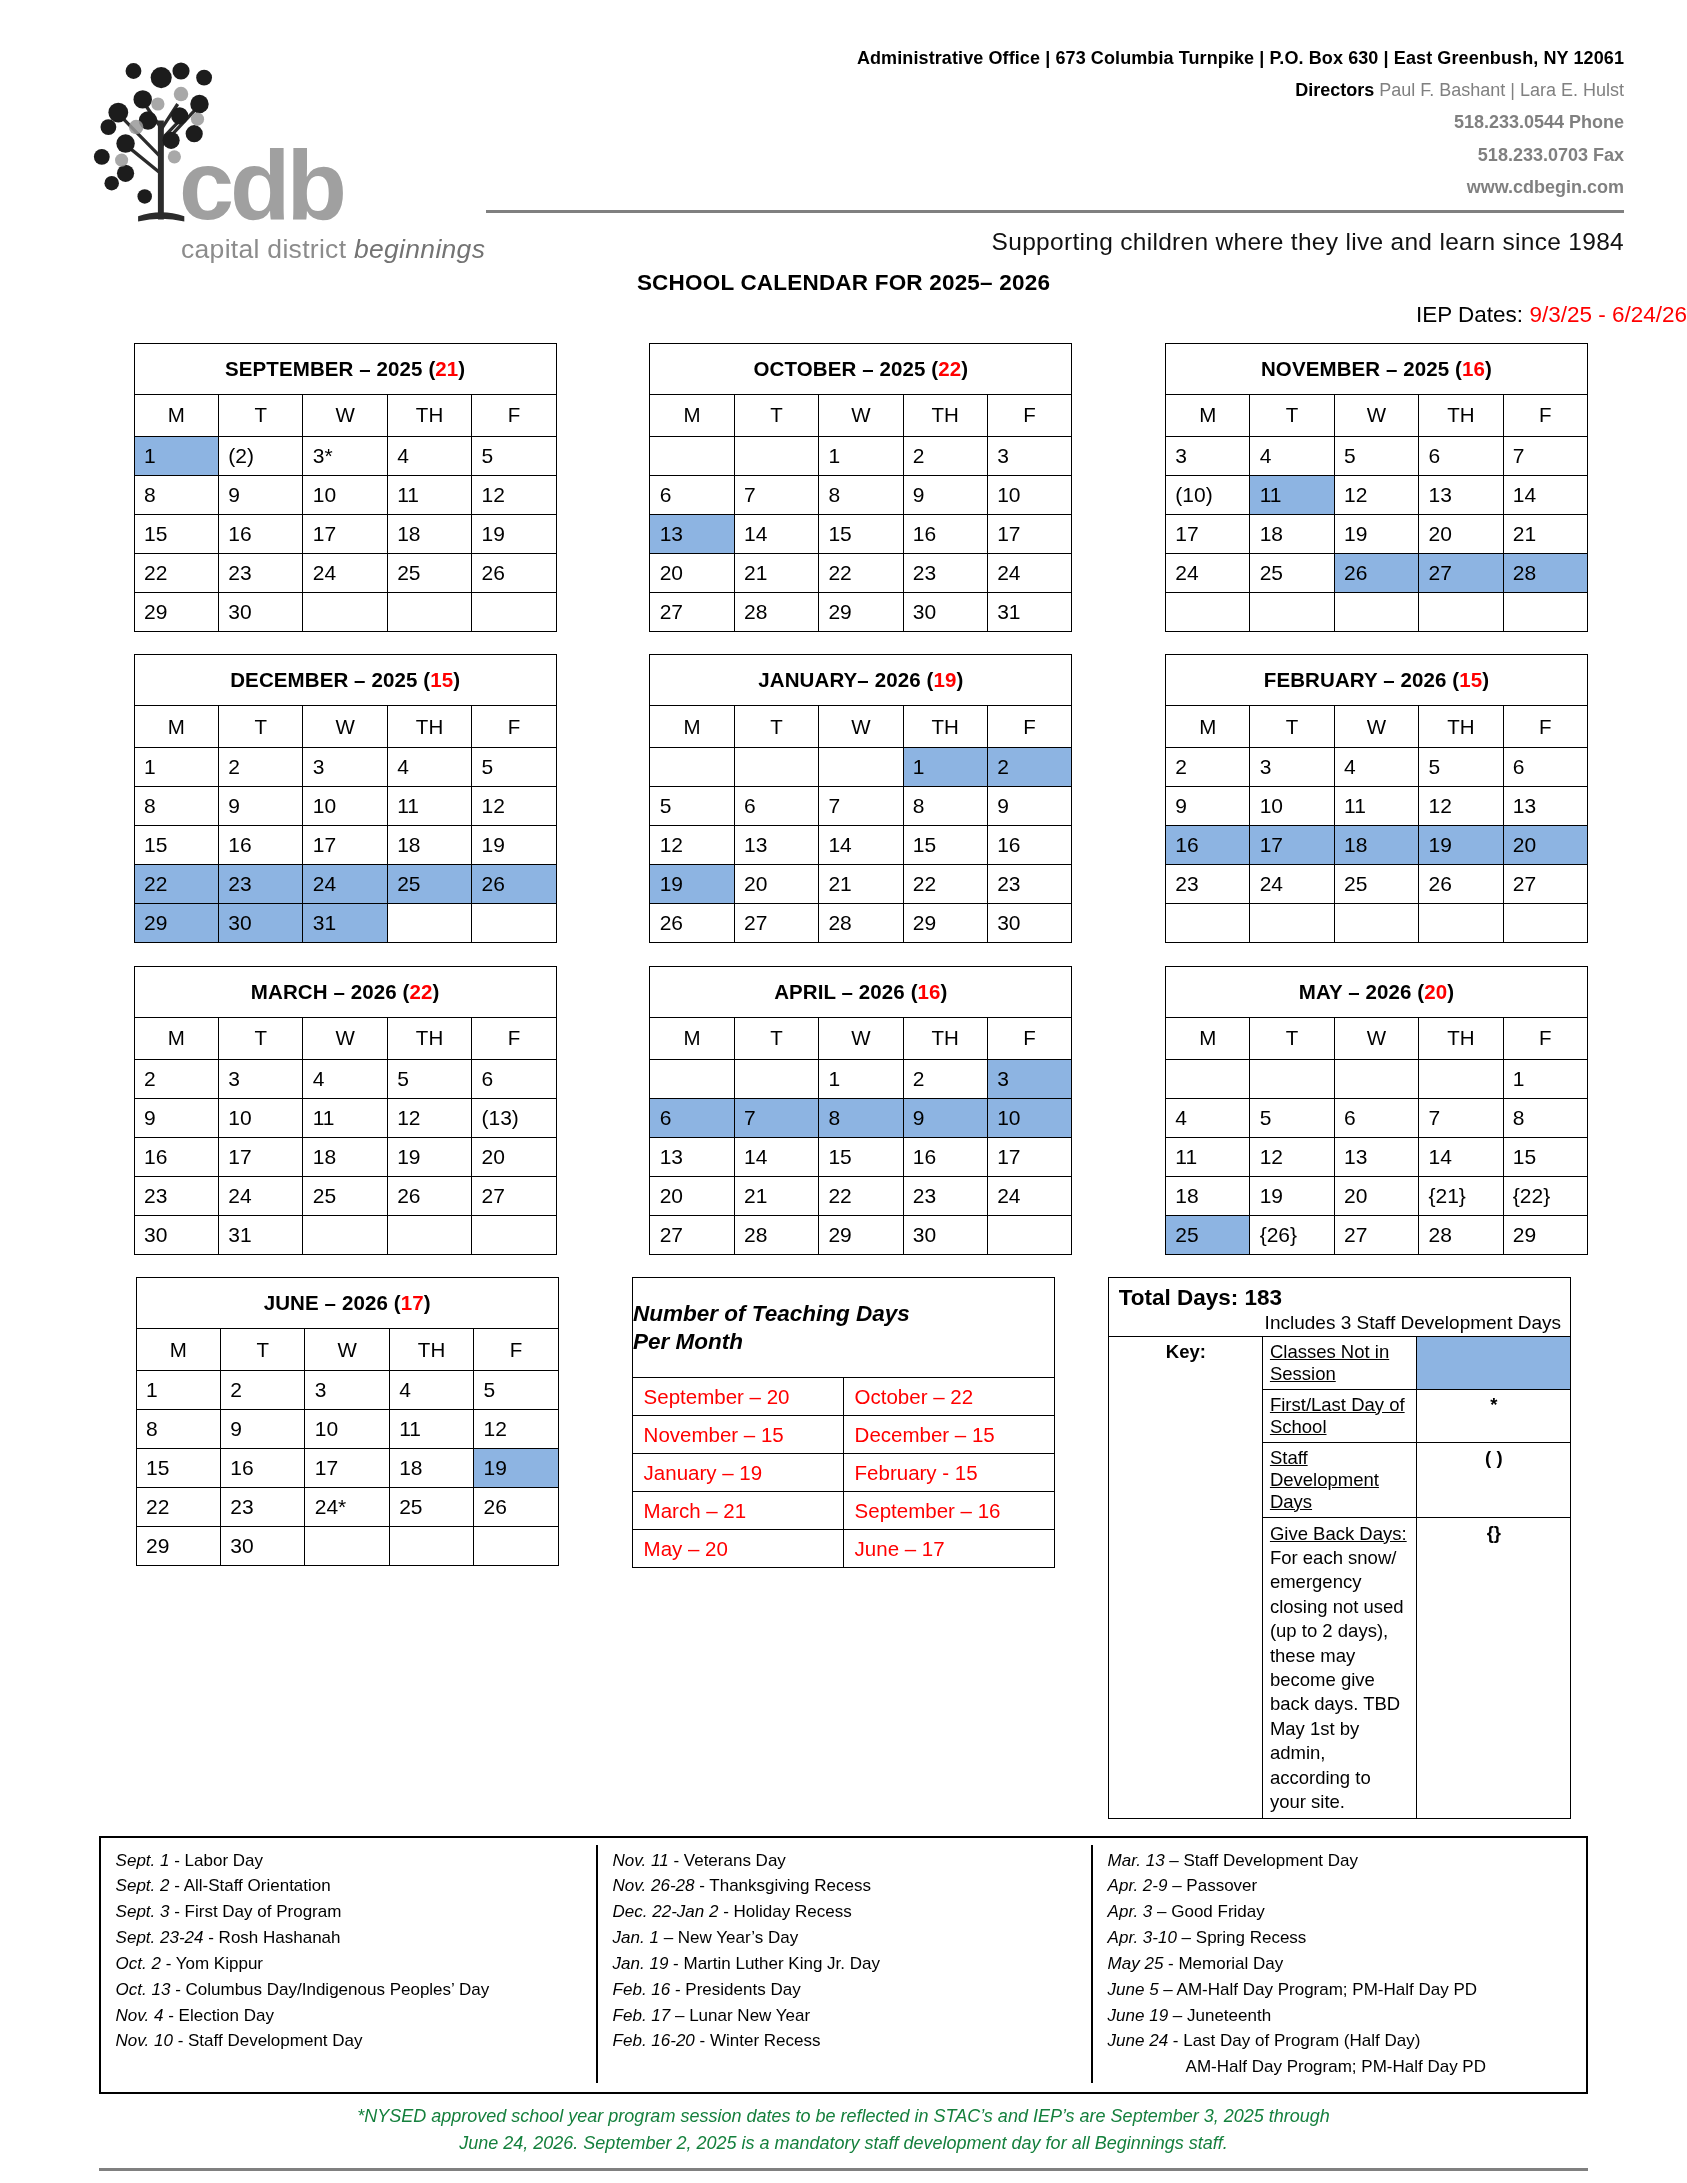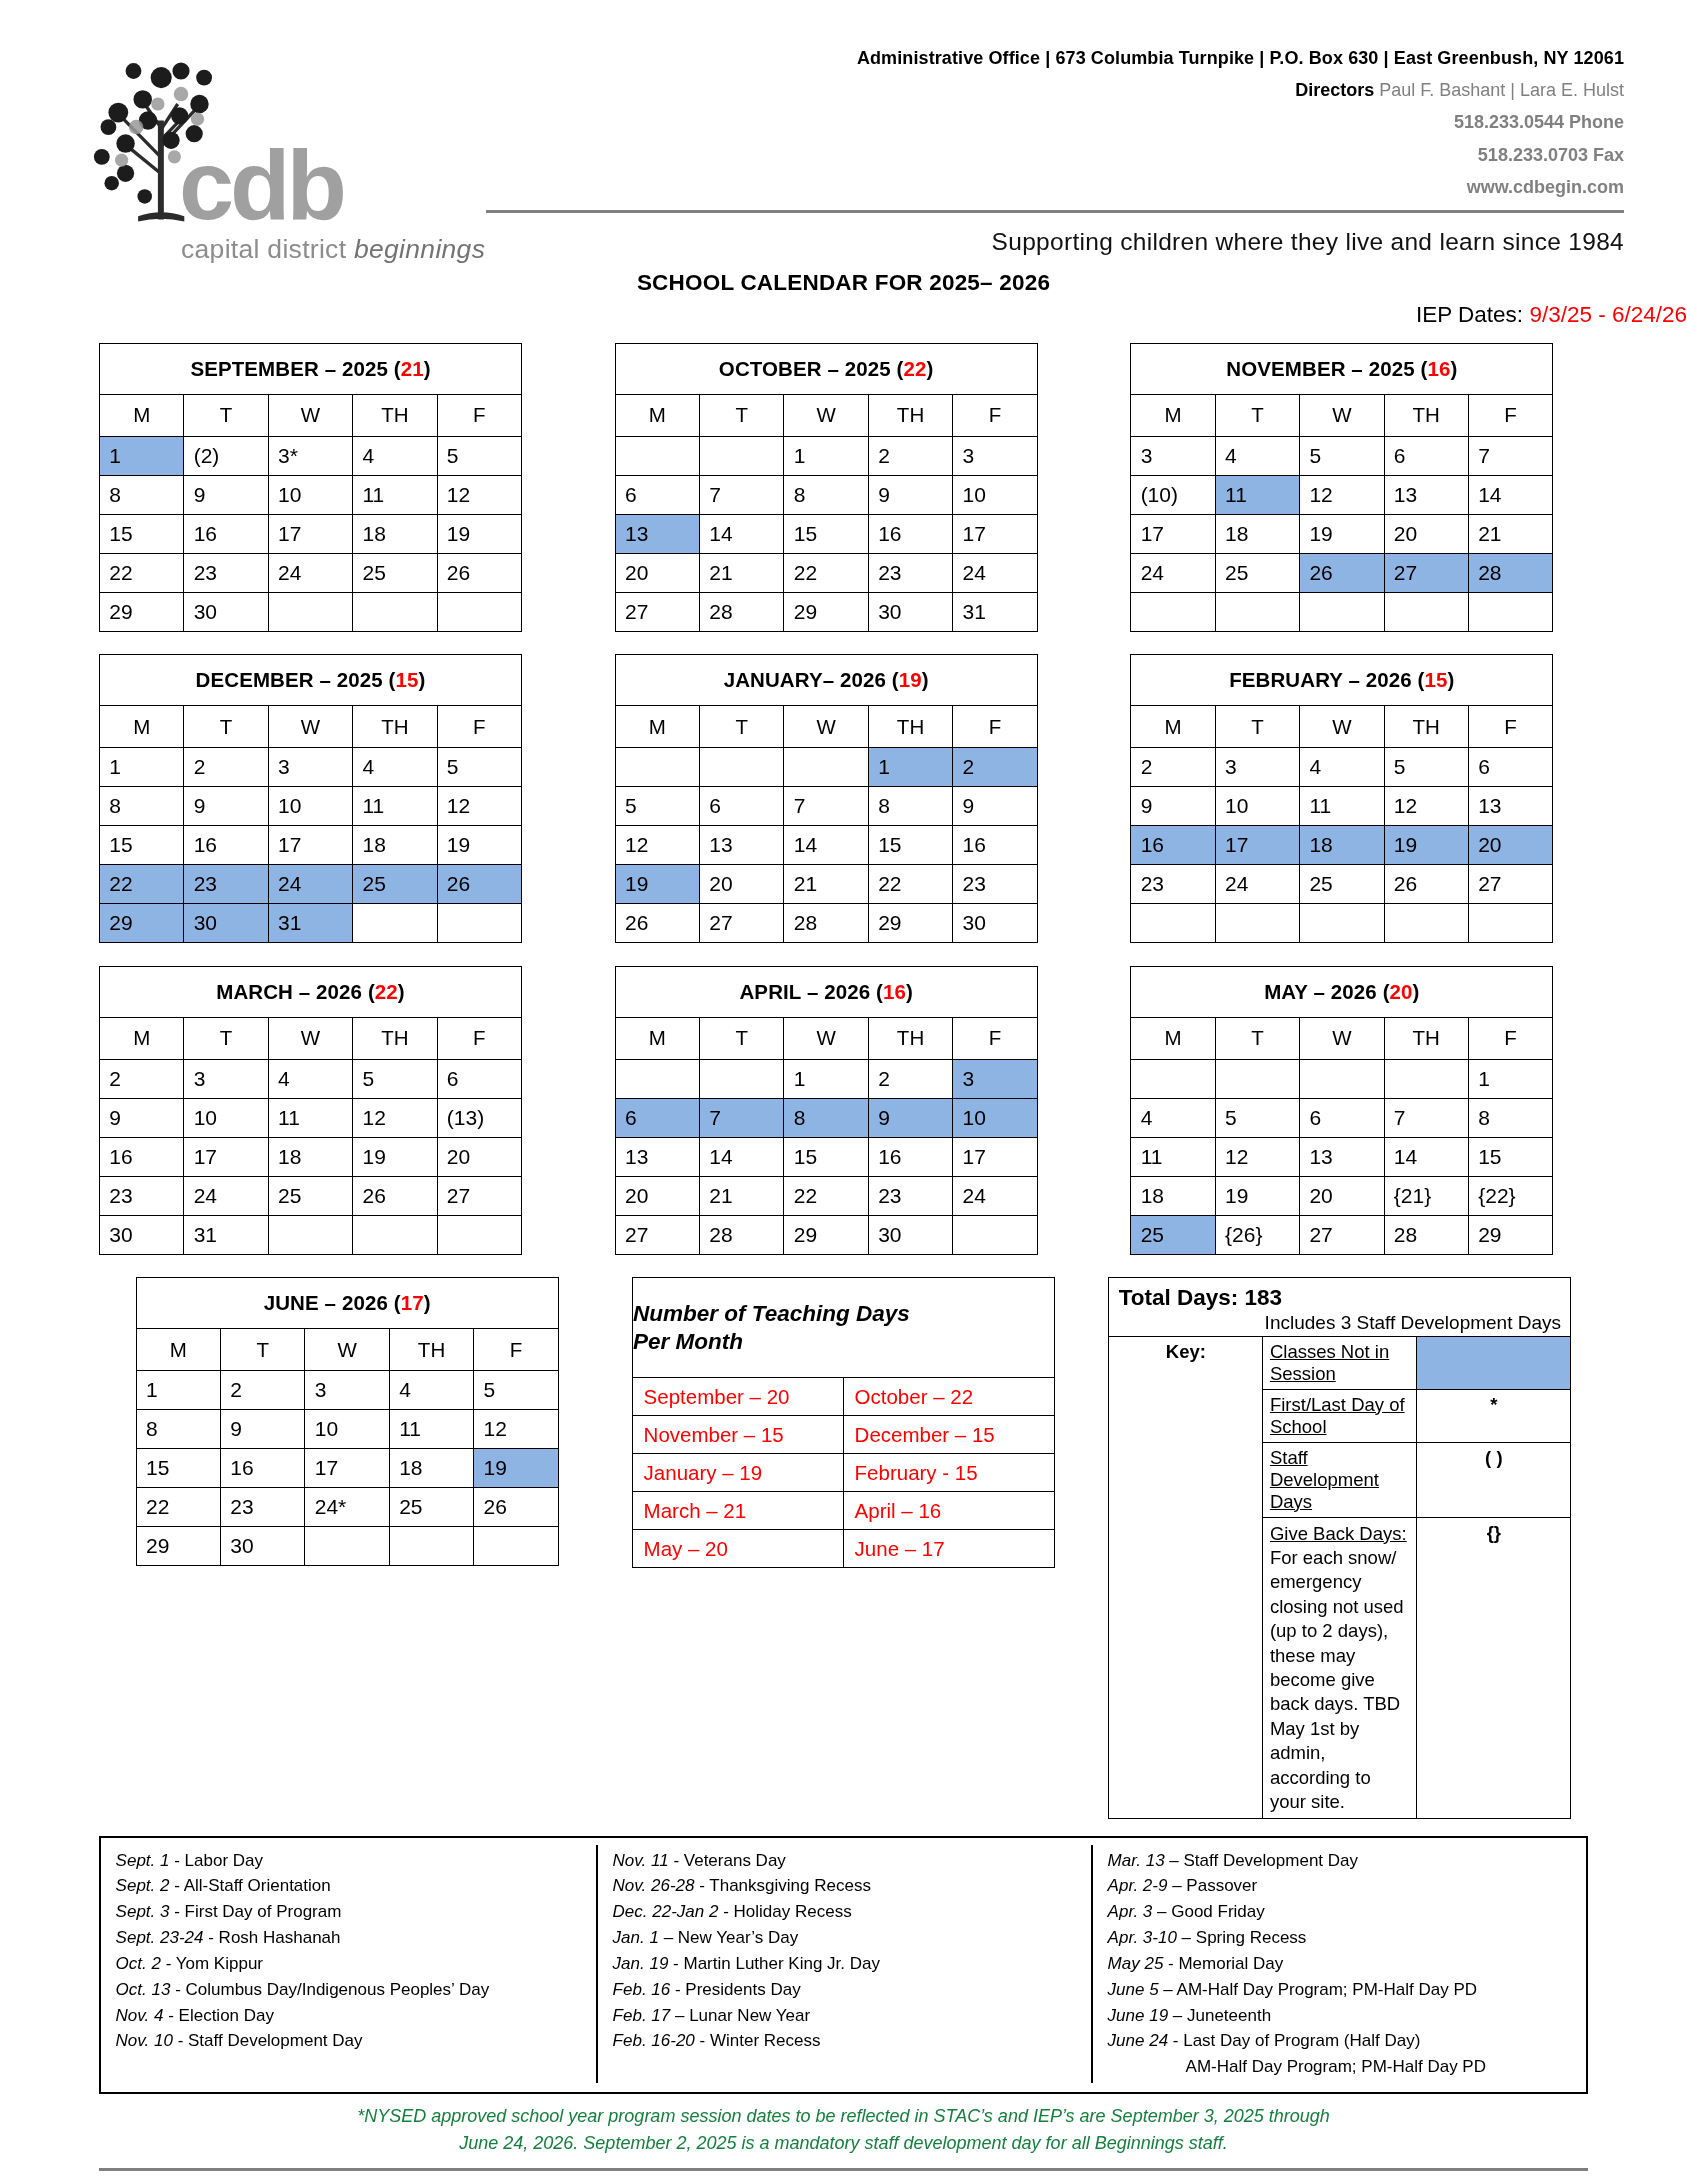--- a/index.html
+++ b/index.html
@@ -33,21 +33,21 @@
   .iep{text-align:right;font-size:22.5px;margin-top:6px;}
   .iep .red{color:#ff0000;}
 
   
   .months{
     display:grid;
     grid-template-columns:repeat(3,1fr);
     column-gap:58px;row-gap:22.5px;
     padding:14.6px 99px 0 99px;
   }
-  .mcell{display:flex;justify-content:flex-start;}
+  .mcell{display:flex;justify-content:flex-end;}
   table.cal{border-collapse:collapse;width:423px;table-layout:fixed;}
   table.cal td,table.cal th{border:1.3px solid #000;height:38px;font-size:20.5px;font-weight:normal;text-align:left;padding:0 0 0 8px;vertical-align:middle;}
   table.cal td.day,table.cal th.dow{text-align:center;padding:0;}
   table.cal th.dow{font-weight:normal;height:41px;}
   table.cal .mtitle{text-align:center;font-size:20.5px;font-weight:bold;height:50px;letter-spacing:0.1px;padding:0;}
   table.cal .mtitle .cnt{color:#ff0000;}
   table.cal td.num{text-align:left;padding-left:9.3px;font-size:21px;}
   td.hl{background:#8db4e2;}
 
   
@@ -680,21 +680,21 @@
             <tr>
               <td>November – 15</td>
               <td>December – 15</td>
             </tr>
             <tr>
               <td>January – 19</td>
               <td>February - 15</td>
             </tr>
             <tr>
               <td>March – 21</td>
-              <td>April – 16</td>
+              <td>September – 16</td>
             </tr>
             <tr>
               <td>May – 20</td>
               <td>June – 17</td>
             </tr>
           </tbody>
         </table>
     </div>
 
     <div class="btm-inner">

